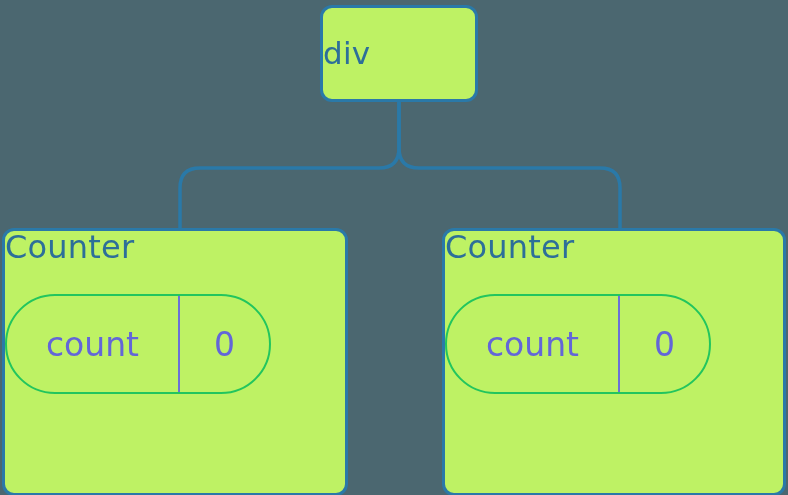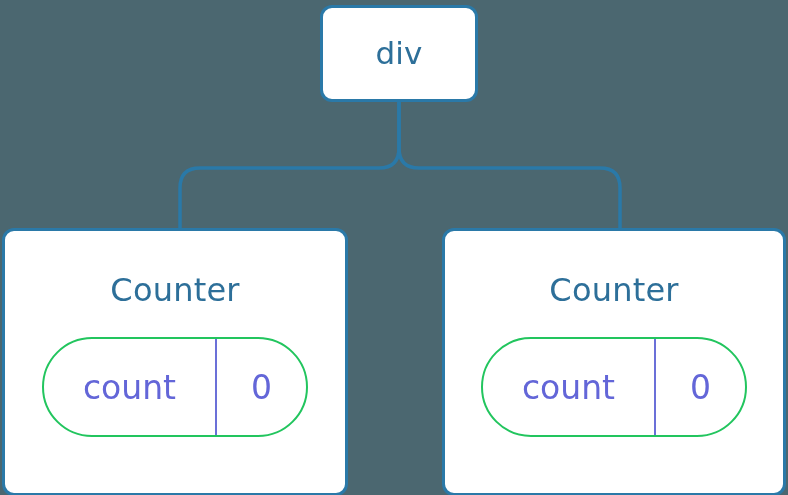--- a/index.html
+++ b/index.html
@@ -23,39 +23,37 @@
     left: 0;
     top: 0;
     width: 788px;
     height: 495px;
     pointer-events: none;
   }
 
   
   .node {
     position: absolute;
-    background: #ffffff;
+    background: #bef264;
     border: 3px solid #2a79a8;
     border-radius: 12px;
     box-sizing: border-box;
     display: flex;
     flex-direction: column;
-    align-items: center;
   }
   .node-root {
     left: 320px;
     top: 5px;
     width: 158px;
     height: 97px;
     justify-content: center;
   }
   .node-child {
     top: 228px;
     height: 268px;
-    padding-top: 43px;
   }
   .node-child.left  { left: 2px;   width: 346px; }
   .node-child.right { left: 442px; width: 344px; }
 
   .root-label {
     color: #2d6f99;
     font-size: 31px;
     line-height: 1;
     letter-spacing: 0.2px;
   }

